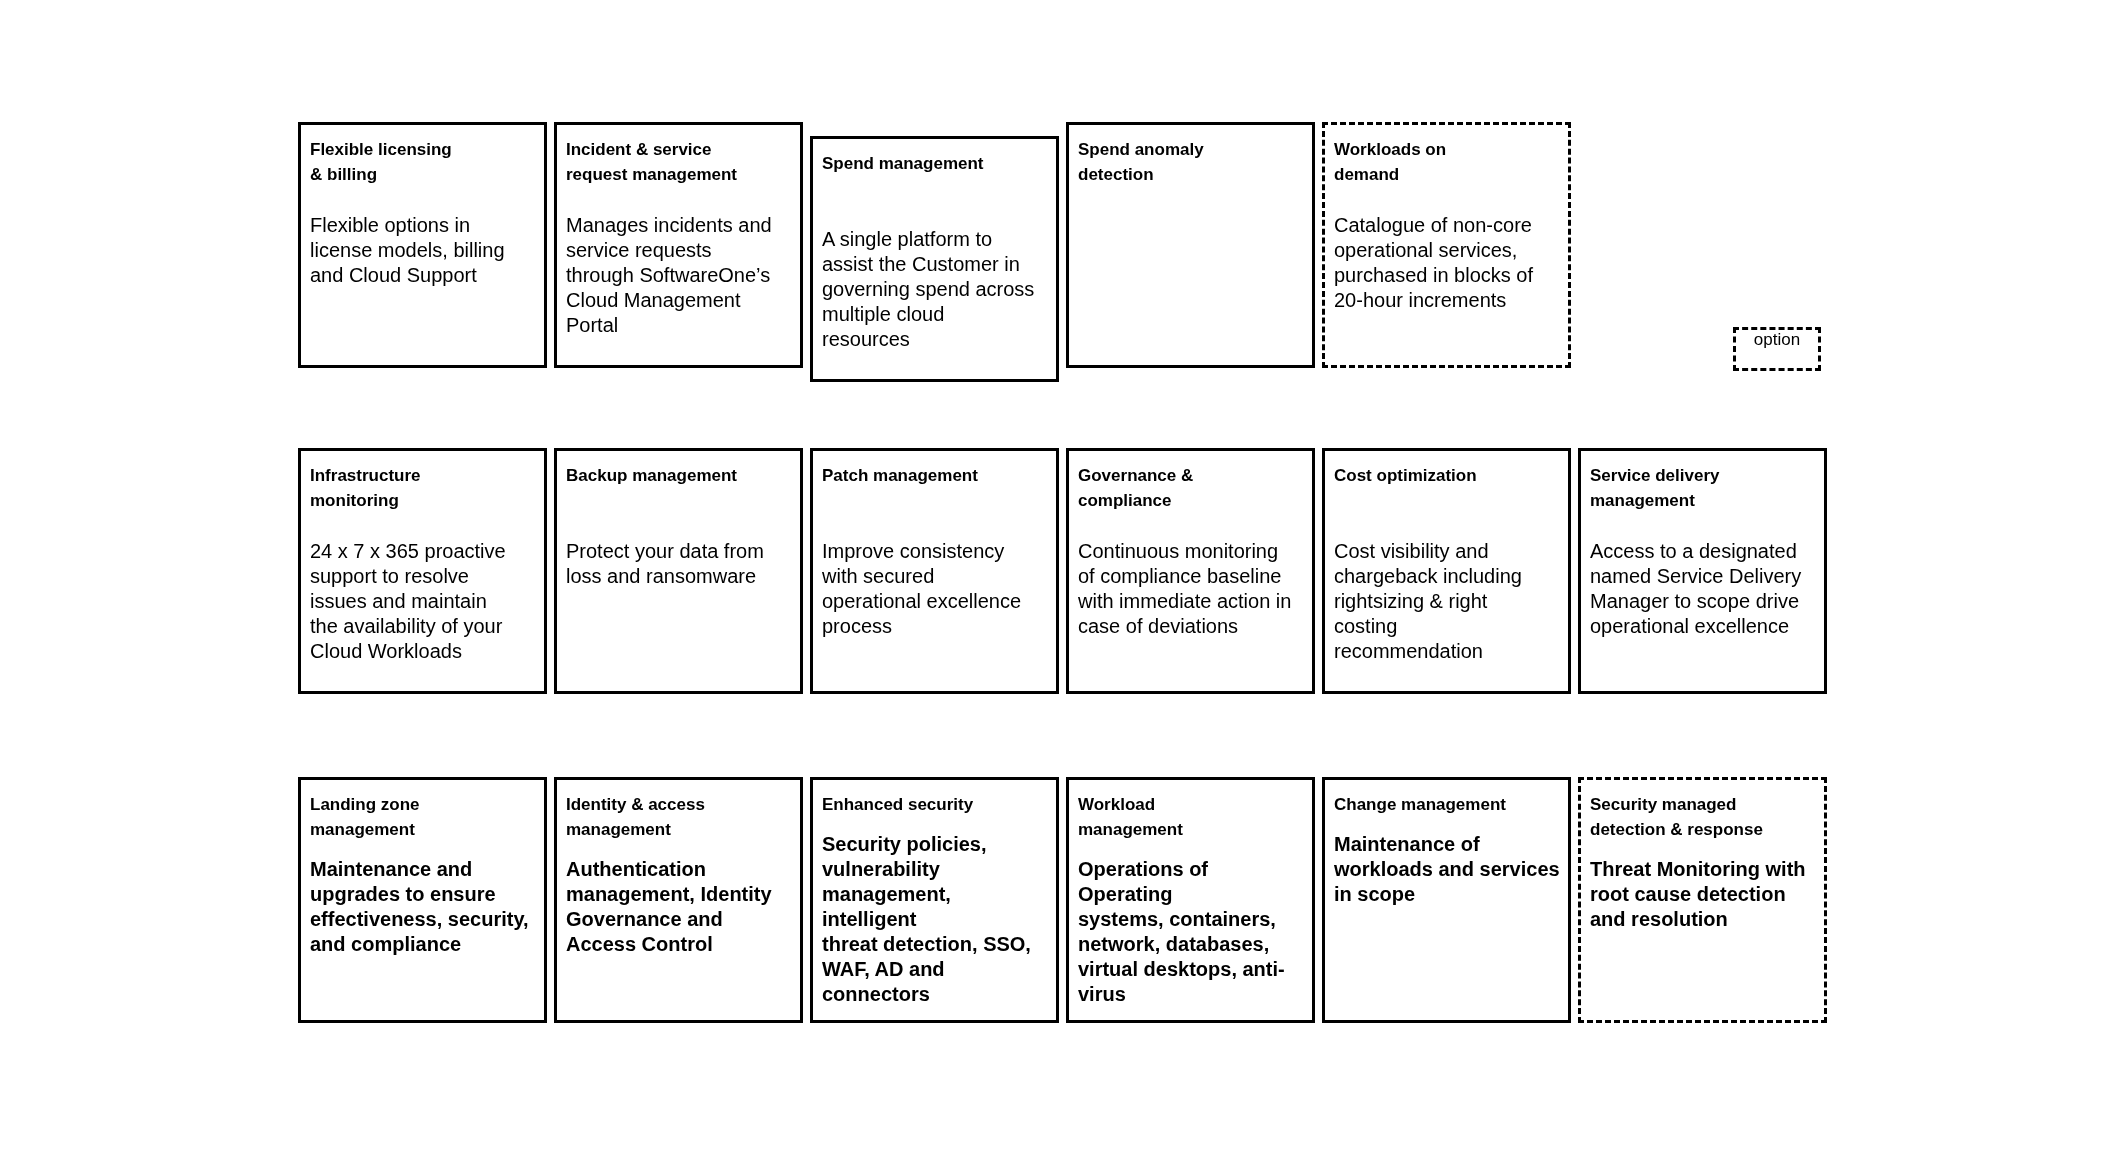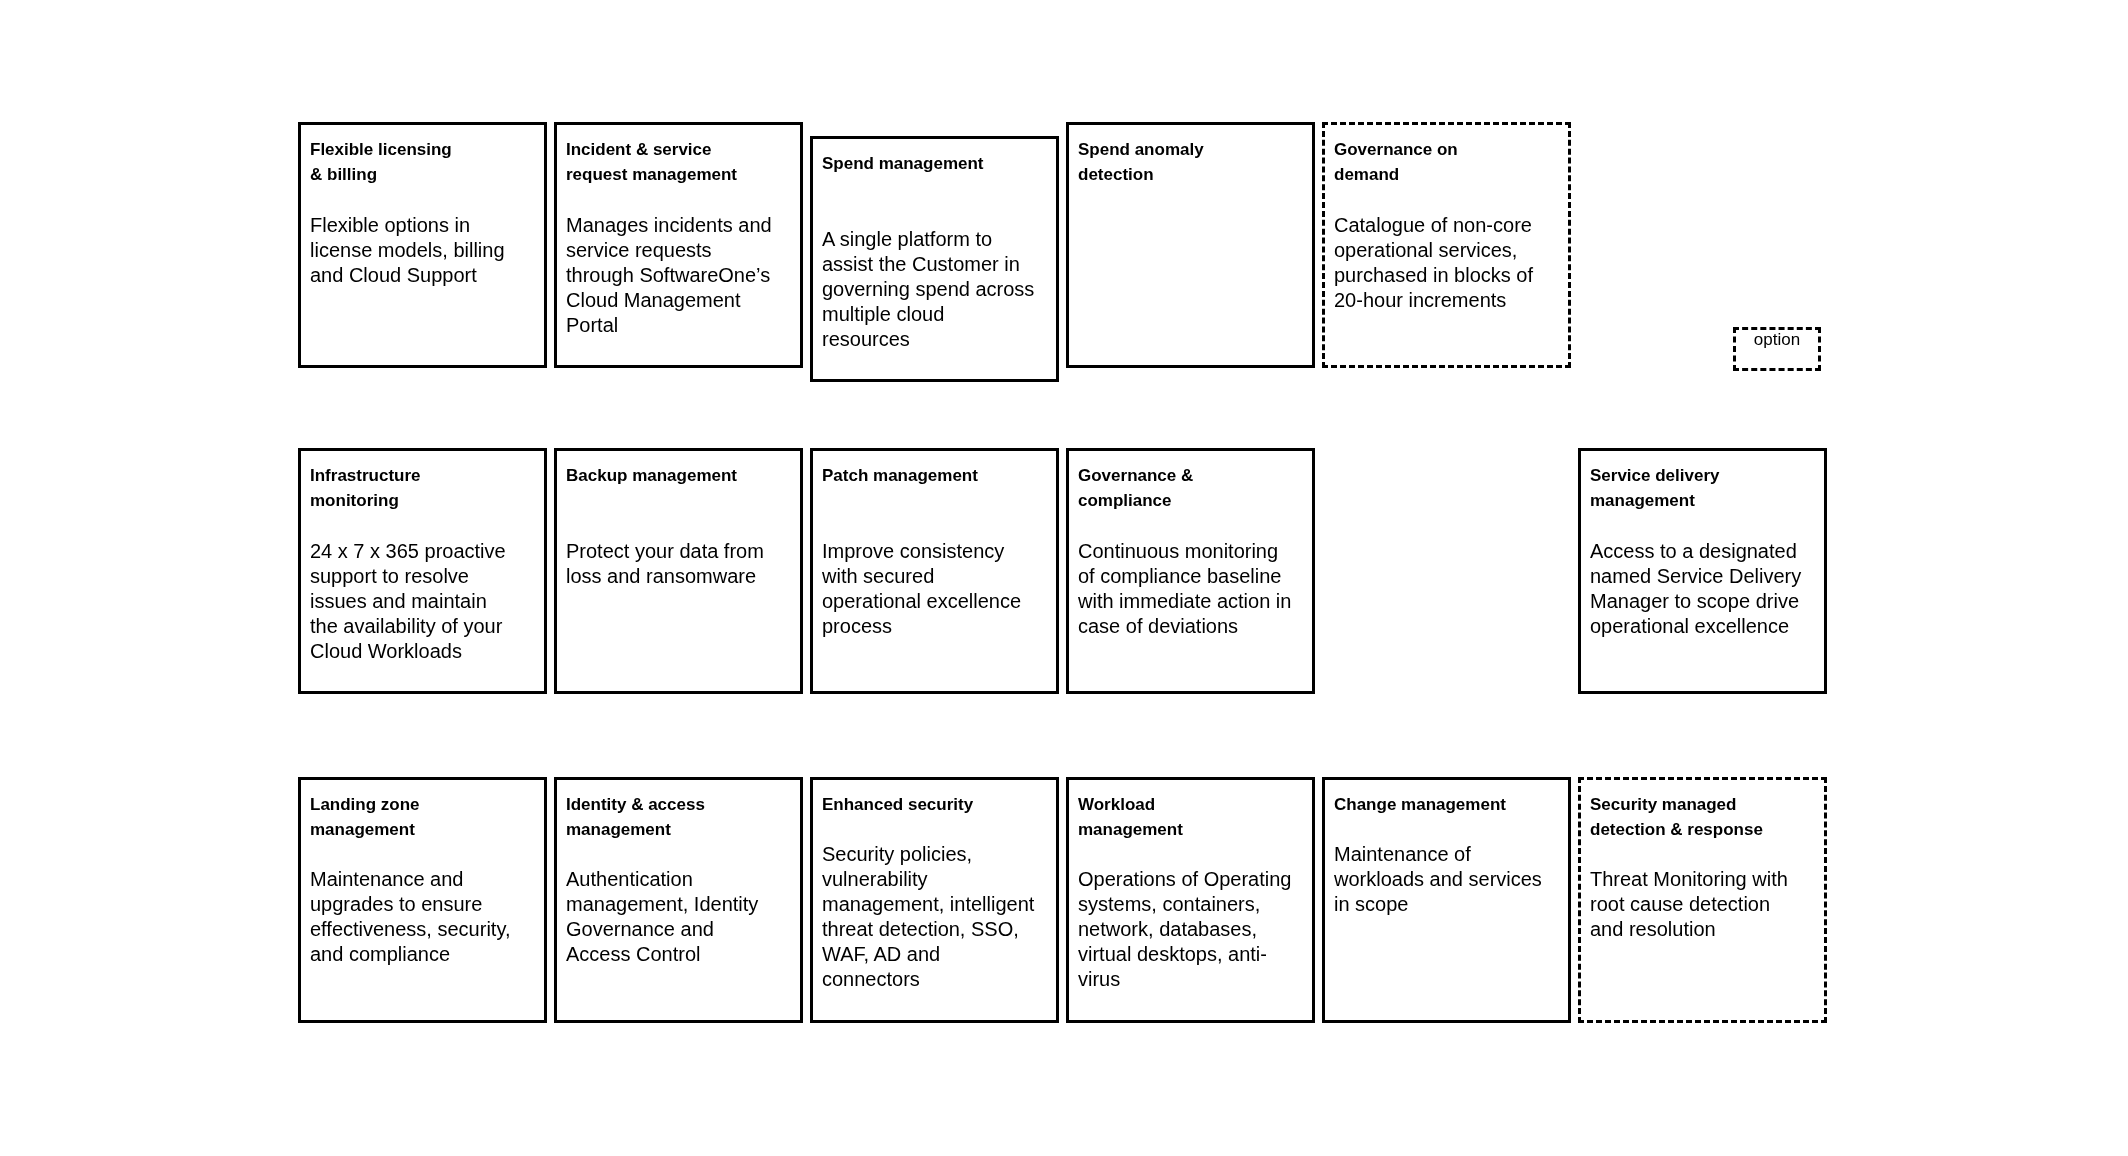--- a/index.html
+++ b/index.html
@@ -40,21 +40,22 @@
   }
   
   .card.fixed-body .body {
     position: absolute;
     top: 88px;
     left: 9px;
     right: 8px;
   }
   
   .card.flow-body .body {
-    margin-top: 25px;
+    margin-top: 15px;
+    font-weight: bold;
   }
   .option-box {
     position: absolute;
     left: 1733px;
     top: 327px;
     width: 88px;
     height: 44px;
     border: 3px dashed #000000;
     box-sizing: border-box;
     background: #ffffff;
@@ -90,21 +91,21 @@
 assist the Customer in
 governing spend across
 multiple cloud
 resources</div>
   </div>
   <div class="card fixed-body" style="left:1066px;top:122px">
     <div class="title">Spend anomaly
 detection</div>
   </div>
   <div class="card fixed-body dashed" style="left:1322px;top:122px">
-    <div class="title">Governance on
+    <div class="title">Workloads on
 demand</div>
     <div class="body">Catalogue of non-core
 operational services,
 purchased in blocks of
 20-hour increments</div>
   </div>
 
   <div class="option-box">
     <span>option</span>
   </div>
@@ -131,20 +132,28 @@
 process</div>
   </div>
   <div class="card fixed-body" style="left:1066px;top:448px">
     <div class="title">Governance &amp;
 compliance</div>
     <div class="body">Continuous monitoring
 of compliance baseline
 with immediate action in
 case of deviations</div>
   </div>
+  <div class="card fixed-body" style="left:1322px;top:448px">
+    <div class="title">Cost optimization</div>
+    <div class="body">Cost visibility and
+chargeback including
+rightsizing &amp; right
+costing
+recommendation</div>
+  </div>
   <div class="card fixed-body" style="left:1578px;top:448px">
     <div class="title">Service delivery
 management</div>
     <div class="body">Access to a designated
 named Service Delivery
 Manager to scope drive
 operational excellence</div>
   </div>
 
   <div class="card flow-body" style="left:298px;top:777px">

